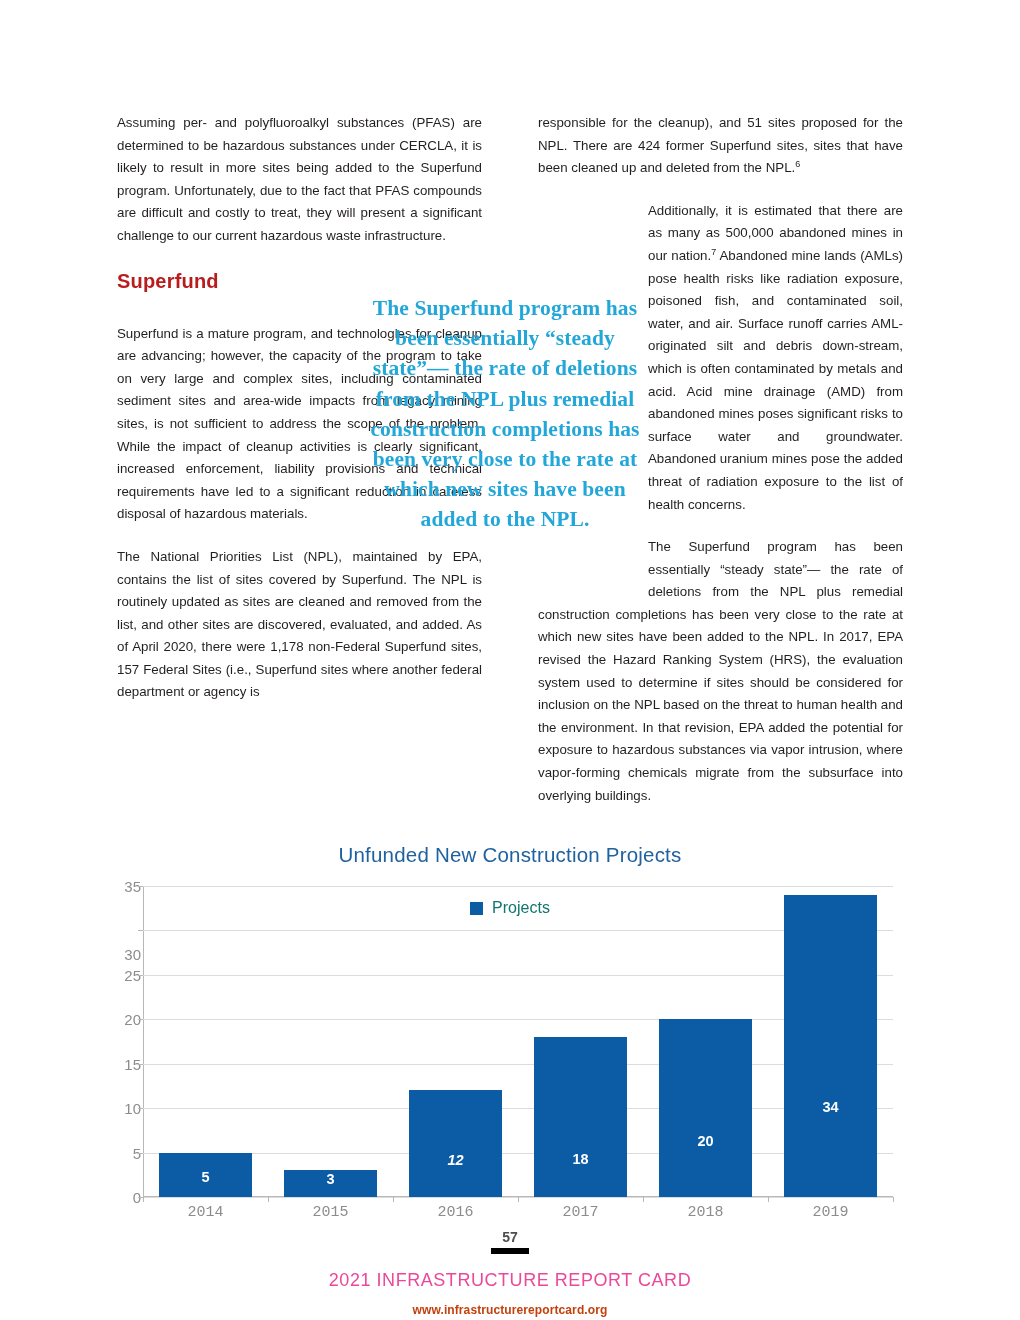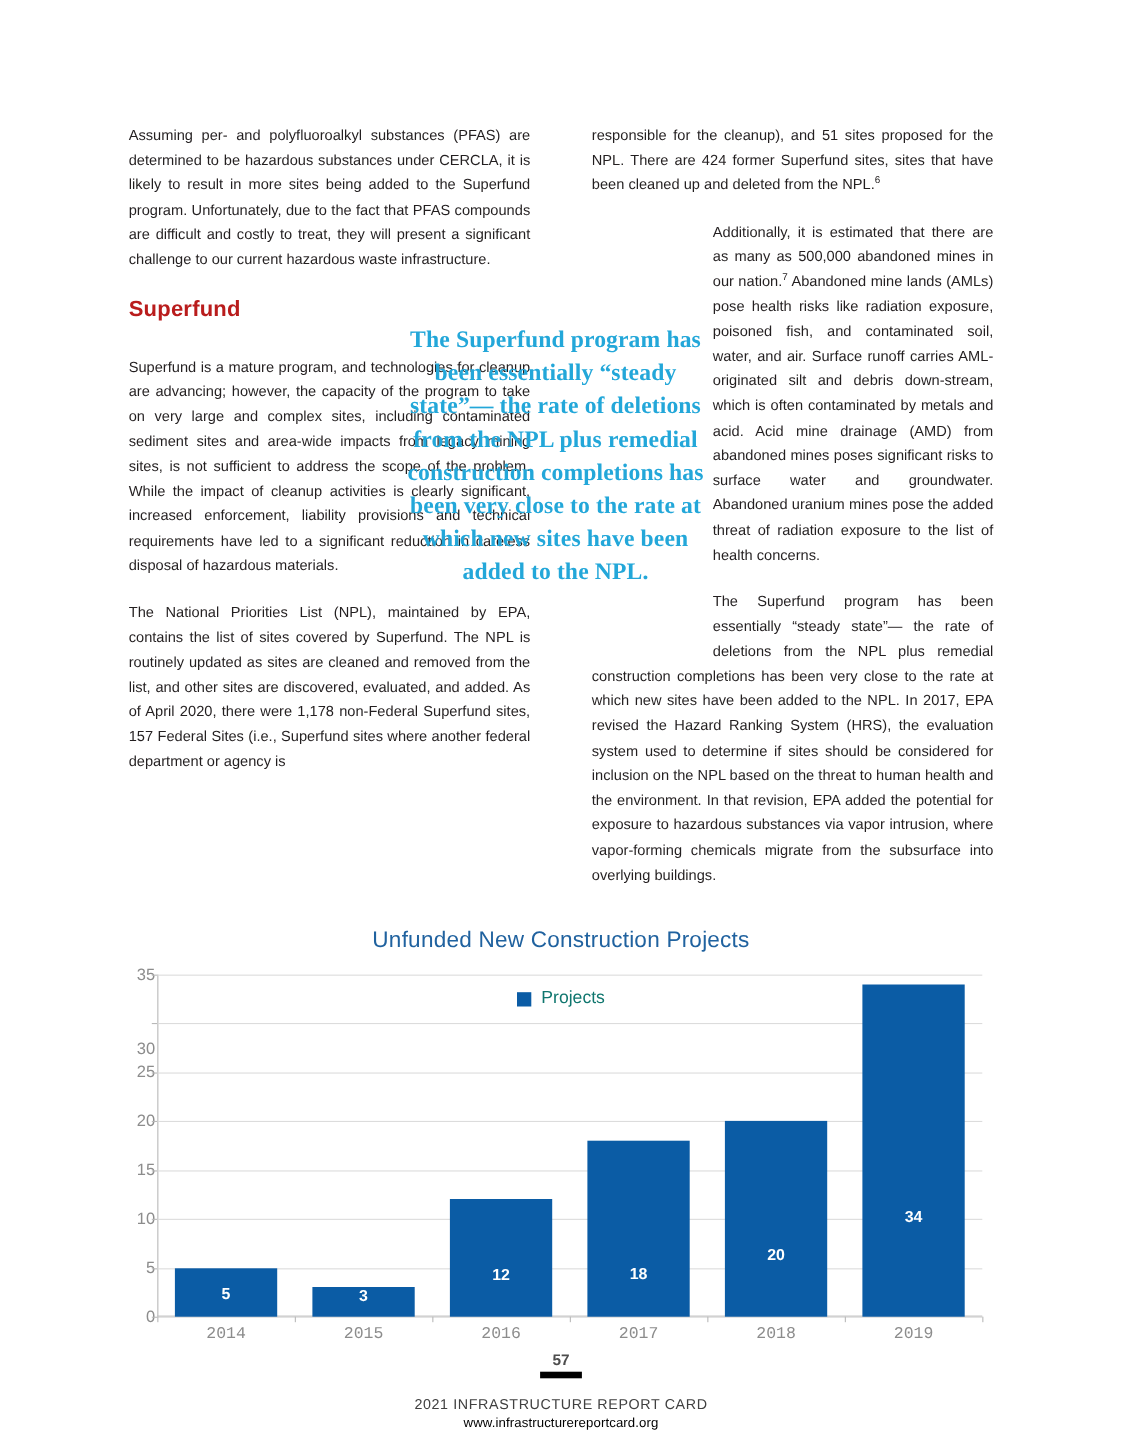--- a/index.html
+++ b/index.html
@@ -243,29 +243,29 @@
   .page-number {
     font-size: 14px;
     color: #4d4d4d;
     font-weight: bold;
     display: inline-block;
     padding: 0 11px 3px 11px;
     border-bottom: 6px solid #000000;
   }
   .footer-line1 {
     margin-top: 16px;
-    font-size: 13px;
-    color: #404040;
+    font-size: 18px;
+    color: #ec4899;
     letter-spacing: 0.55px;
   }
   .footer-line2 {
-    margin-top: 2px;
+    margin-top: 12px;
     font-size: 12px;
-    color: #000000;
-    font-weight: normal;
+    color: #c2410c;
+    font-weight: bold;
     letter-spacing: 0.1px;
   }
 </style>
 </head>
 <body>
 
 <div class="page">
 
   <div class="body-area">
 
@@ -334,21 +334,21 @@
         </div>
       <div class="bars" id="bars">
           <div class="bar-slot" style="left: 0px; width: 125px;">
             <div class="bar" style="height: 44.4286px; background: rgb(11, 92, 165); left: 16px; width: 93px;"></div>
             <div class="bar-value" style="width: 125px; bottom: 11.9957px;">5</div>
           </div>
           <div class="bar-slot" style="left: 125px; width: 125px;">
             <div class="bar" style="height: 26.6571px; background: rgb(11, 92, 165); left: 16px; width: 93px;"></div>
             <div class="bar-value" style="width: 125px; bottom: 10px;">3</div>
           </div>
-          <div class="bar-slot" style="left: 250px; width: 125px;">
+          <div class="bar-slot" style="left: 250px; width: 125px; font-style: italic;">
             <div class="bar" style="height: 106.629px; background: rgb(11, 92, 165); left: 16px; width: 93px;"></div>
             <div class="bar-value" style="width: 125px; bottom: 28.7897px;">12</div>
           </div>
           <div class="bar-slot" style="left: 375px; width: 125px;">
             <div class="bar" style="height: 159.943px; background: rgb(11, 92, 165); left: 16px; width: 93px;"></div>
             <div class="bar-value" style="width: 125px; bottom: 30px;">18</div>
           </div>
           <div class="bar-slot" style="left: 500px; width: 125px;">
             <div class="bar" style="height: 177.714px; background: rgb(11, 92, 165); left: 16px; width: 93px;"></div>
             <div class="bar-value" style="width: 125px; bottom: 47.9829px;">20</div>

